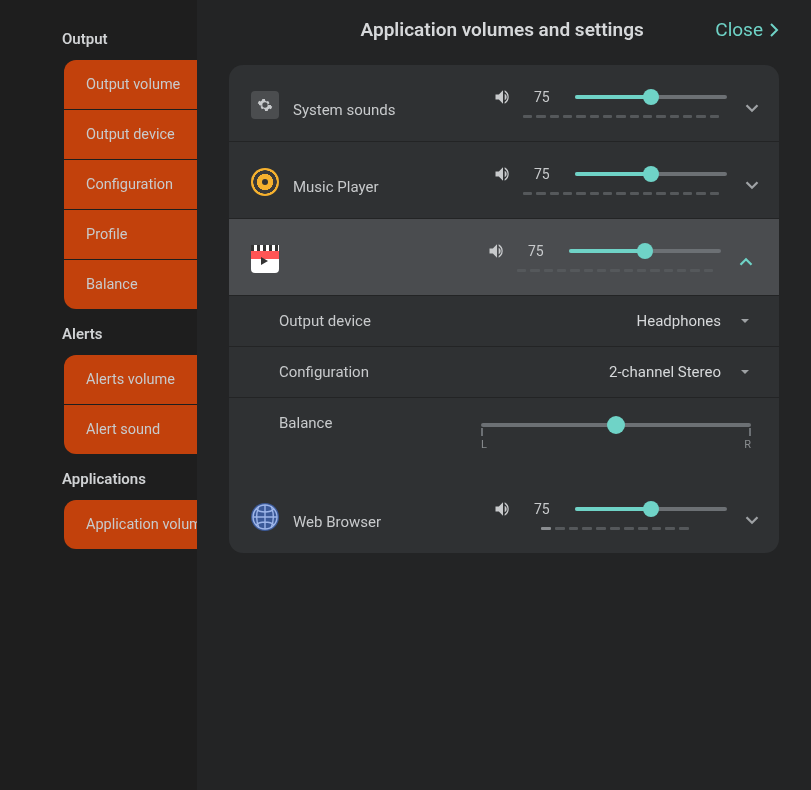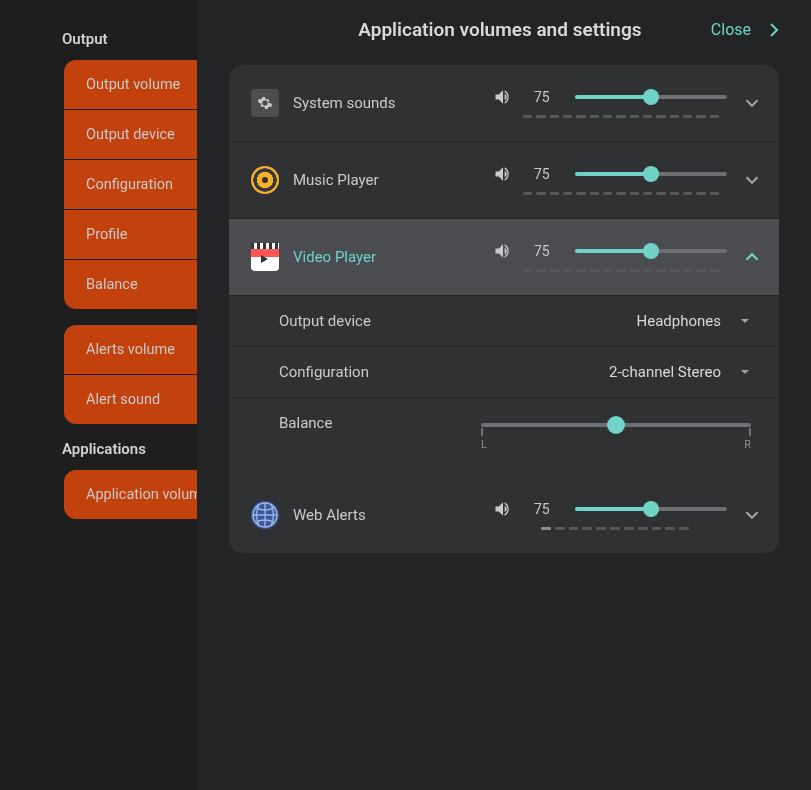--- a/index.html
+++ b/index.html
@@ -11,26 +11,26 @@
   .sidebar-section-title { font-size: 15px; font-weight: 600; color: #d0d2d4; padding: 0 0 12px 62px; }
   .sidebar-items { background: #c2410c; border-top-left-radius: 12px; border-bottom-left-radius: 12px; margin-left: 64px; overflow: hidden; }
   .sidebar-item { padding: 16px 12px 16px 22px; font-size: 14.5px; color: #c8cacc; border-bottom: 1px solid #1e1e1e; cursor: pointer; white-space: nowrap; overflow: hidden; }
   .sidebar-item:last-child { border-bottom: none; }
 
   
   .main { position: absolute; left: 197px; top: 0; width: 614px; height: 790px; background: #232425; padding: 0 32px 32px 32px; border-top-right-radius: 0; }
   
   .main-header { display: flex; align-items: center; justify-content: space-between; padding: 18px 0 24px 0; }
   .main-title { flex: 1; text-align: center; font-size: 19px; font-weight: 600; color: #d6d8da; }
-  .close-btn { display: flex; align-items: center; gap: 18px; color: #6fd3c7; font-size: 16px; cursor: pointer; }
+  .close-btn { display: flex; align-items: center; gap: 6px; color: #6fd3c7; font-size: 19px; cursor: pointer; }
   .close-btn svg { width: 10px; height: 14px; }
 
   .panel { background: #2f3133; border-radius: 14px; overflow: hidden; }
 
-  .app-row { display: flex; align-items: center; padding: 22px 22px 22px 22px; border-bottom: 1px solid #232425; position: relative; }
+  .app-row { display: flex; align-items: flex-end; padding: 22px 22px 22px 22px; border-bottom: 1px solid #232425; position: relative; }
   .app-row.expanded { background: #4a4c4f; }
   .app-row:last-child { border-bottom: none; }
 
   .app-icon-box { width: 28px; height: 28px; border-radius: 4px; display: flex; align-items: center; justify-content: center; flex: 0 0 28px; margin-right: 14px; }
   .app-icon-system { background: #4b4d4f; }
   .app-icon-music { background: radial-gradient(circle, #f6b12e 40%, #3a3a3a 42%, #3a3a3a 58%, #f6b12e 60%); border-radius: 50%; position:relative;}
   .app-icon-music::after{content:"";position:absolute;left:50%;top:50%;width:6px;height:6px;background:#333;border-radius:50%;transform:translate(-50%,-50%);}
   .app-icon-video { background: linear-gradient(#f55 50%, #fff 50%); position: relative; }
   .app-icon-video::before { content:""; position:absolute; top:0;left:0;right:0;height:6px; background: repeating-linear-gradient(90deg,#333 0 3px,#fff 3px 6px);}
   .app-icon-video::after { content:""; position:absolute; left:10px; top:12px; border-left:7px solid #333; border-top:4px solid transparent; border-bottom:4px solid transparent;}
@@ -80,20 +80,21 @@
       <div class="sidebar-item">Output volume</div>
       <div class="sidebar-item">Output device</div>
       <div class="sidebar-item">Configuration</div>
       <div class="sidebar-item">Profile</div>
       <div class="sidebar-item">Balance</div>
     </div>
   </div>
 
 
   <div class="sidebar-section">
+    <div class="sidebar-section-title">Alerts</div>
     <div class="sidebar-items">
       <div class="sidebar-item">Alerts volume</div>
       <div class="sidebar-item">Alert sound</div>
     </div>
   </div>
 
   <div class="sidebar-section">
     <div class="sidebar-section-title">Applications</div>
     <div class="sidebar-items">
       <div class="sidebar-item">Application volumes</div>
@@ -192,21 +193,20 @@
             <div class="seg"></div>
         </div>
       </div>
       <svg class="chevron" viewBox="0 0 24 24" fill="none" stroke="currentColor" stroke-width="2.5">
           <path d="M6 9l6 6 6-6"></path>
         </svg>
     </div>
 
     <div class="app-row expanded">
       <div class="app-icon-box app-icon-video"></div>
-      <div class="app-name highlight">Video Player</div>
       <div class="vol-group">
         <div class="vol-top">
           <svg class="speaker-icon" viewBox="0 0 24 24" fill="currentColor">
               <path d="M3 9v6h4l5 5V4L7 9H3zm13.5 3a4.5 4.5 0 00-2.5-4v8a4.5 4.5 0 002.5-4zm-2.5-8v2a7 7 0 010 12v2a9 9 0 000-16z"></path>
             </svg>
           <span class="vol-value">75</span>
           <div class="slider">
             <div class="slider-track"></div>
             <div class="slider-fill" style="width:50%"></div>
             <div class="slider-thumb" style="left:50%"></div>
@@ -271,21 +271,21 @@
       </div>
     </div>
 
     <div class="app-row">
       <div class="app-icon-box app-icon-web">
         <svg viewBox="0 0 28 28" fill="none" stroke="#9cb4e8" stroke-width="1.4">
           <circle cx="14" cy="14" r="12"></circle>
           <path d="M2 14h24M14 2v24M5 6c4 4 14 4 18 0M5 22c4-4 14-4 18 0M8 3c-3 7-3 15 0 22M20 3c3 7 3 15 0 22"></path>
         </svg>
       </div>
-      <div class="app-name">Web Alerts</div>
+      <div class="app-name">Web Browser</div>
       <div class="vol-group">
         <div class="vol-top">
           <svg class="speaker-icon" viewBox="0 0 24 24" fill="currentColor">
               <path d="M3 9v6h4l5 5V4L7 9H3zm13.5 3a4.5 4.5 0 00-2.5-4v8a4.5 4.5 0 002.5-4zm-2.5-8v2a7 7 0 010 12v2a9 9 0 000-16z"></path>
             </svg>
           <span class="vol-value">75</span>
           <div class="slider">
             <div class="slider-track"></div>
             <div class="slider-fill" style="width:50%"></div>
             <div class="slider-thumb" style="left:50%"></div>

